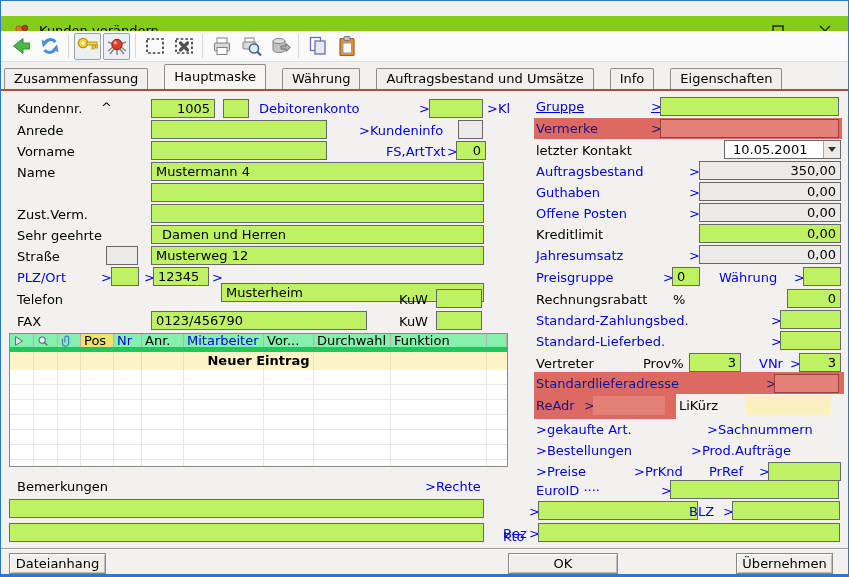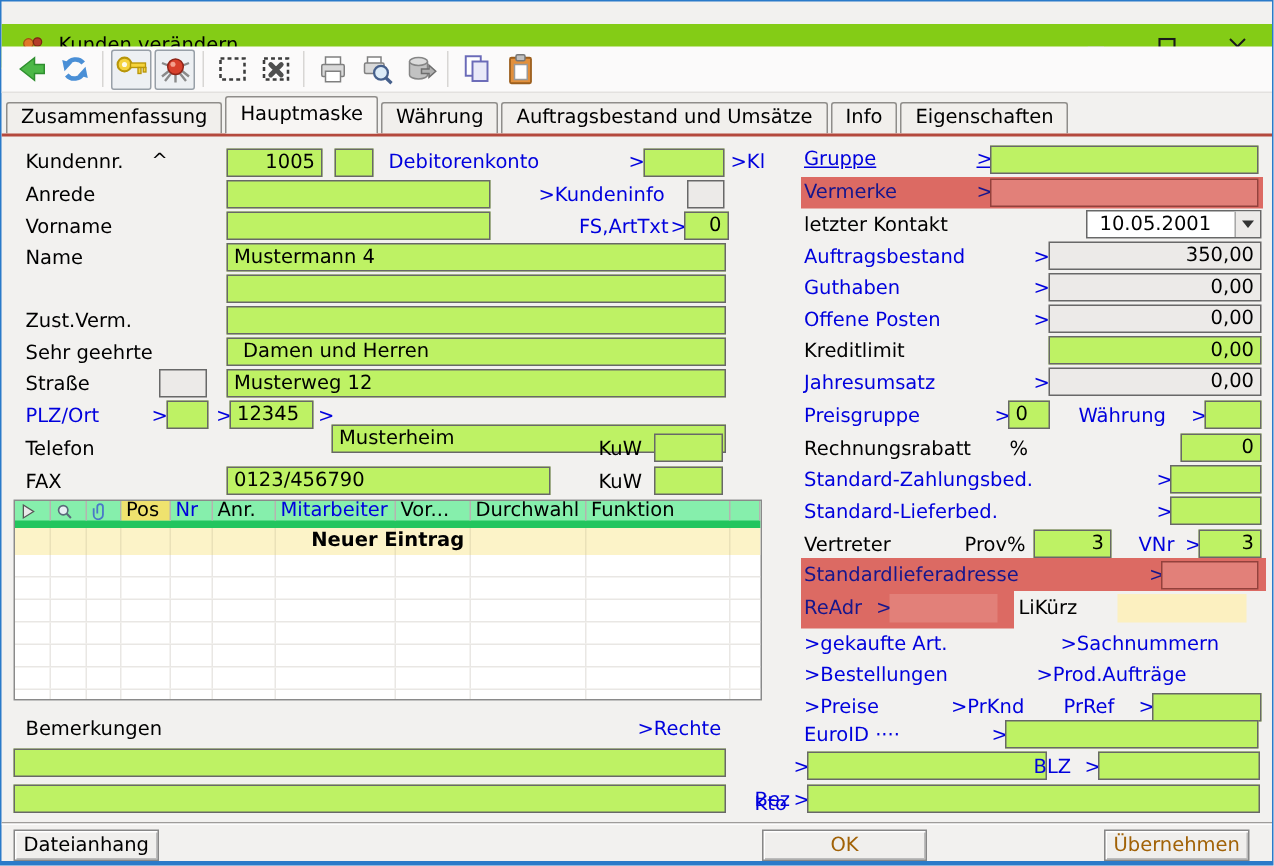--- a/index.html
+++ b/index.html
@@ -10,21 +10,21 @@
   .title-text{position:absolute;left:38px;top:7px;font-size:13px;white-space:nowrap}
   .appicon{position:absolute;left:13px;top:7px;width:16px;height:16px}
   .winbtn{position:absolute;top:0;width:47px;height:30px;display:flex;align-items:center;justify-content:center;cursor:default}
   
   .toolbar{position:absolute;top:30px;left:0;right:0;height:31px;background:#fbfafa;border-bottom:1px solid #e3e1df;display:flex;align-items:center;padding-left:6px}
   .tbtn{width:27px;height:27px;display:flex;align-items:center;justify-content:center;margin-right:2px}
   .tbtn.toggled{border:1px solid #98a0a8;background:#edf0f3;border-radius:2px}
   .tsep{width:1px;height:24px;background:#d8d6d4;margin:0 5px 0 3px}
   
   .tabstrip{position:absolute;top:62px;left:0;right:0;height:26px;padding-left:3px;display:flex;align-items:flex-end}
-  .tab{height:21px;line-height:19px;padding:0 9px;background:#f1efec;border:1px solid #8f8d8a;border-bottom:none;border-radius:2px 2px 0 0;margin-right:2px;white-space:nowrap}
+  .tab{height:21px;line-height:19px;padding:0 9px;background:#f1efec;border:1px solid #8f8d8a;border-bottom:none;border-radius:2px 2px 0 0;margin-right:16px;white-space:nowrap}
   .tab.active{height:25px;line-height:23px;background:#f7f5f3;position:relative;z-index:2}
   .tabline{position:absolute;top:88px;left:0;right:0;height:2px;background:#b4493d}
   
   .lb{position:absolute;white-space:nowrap;line-height:15px;color:#000}
   .bl{color:#0000dd}
   .u{text-decoration:underline}
   .nav{color:#16168c}
   .f{position:absolute;height:19px;background:#bef264;border:1px solid #686868;padding:0 4px;line-height:17px;white-space:nowrap;overflow:hidden}
   .f.r{text-align:right}
   .f.g{background:#eceae8}
@@ -44,21 +44,21 @@
   .gh.y{background:#efe26e}
   .gh.b{color:#0000dd}
   .gnew{position:relative;height:18px;background:#fcf3c8}
   .gnewgrid{height:18px}
   .gnc{border-right:1px solid #eae1b8}
   .gnew .t{position:absolute;left:0;right:0;top:0;text-align:center;font-weight:bold;line-height:18px}
   .grow{height:15px;border-bottom:1px solid #e9e7e4}
   .gc{border-right:1px solid #e9e7e4}
   
   .btn{position:absolute;height:21px;background:#f0efed;border:1px solid #878787;box-shadow:inset 1px 1px 0 #fff,inset -1px -1px 0 #bcbcbc;text-align:center;line-height:19px}
-  .btn.dis{color:#a16207}
+  .btn.dis{color:#000000}
   .hr{position:absolute;left:0;right:0;top:547px;height:0;border-top:1px solid #9e9c9a;border-bottom:1px solid #fdfdfd}
 </style>
 </head>
 <body>
 
 <div class="win">
 
   <div class="titlebar">
     <span class="appicon">
       <svg width="16" height="16" viewBox="0 0 16 16">

